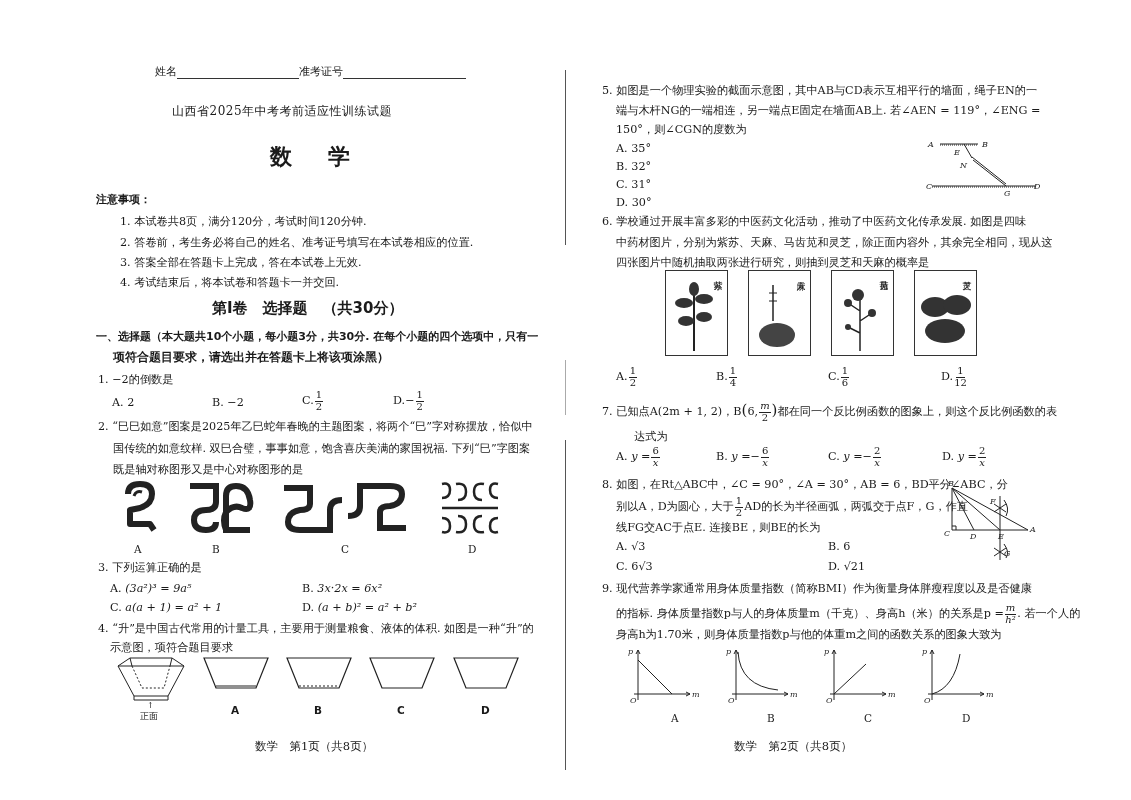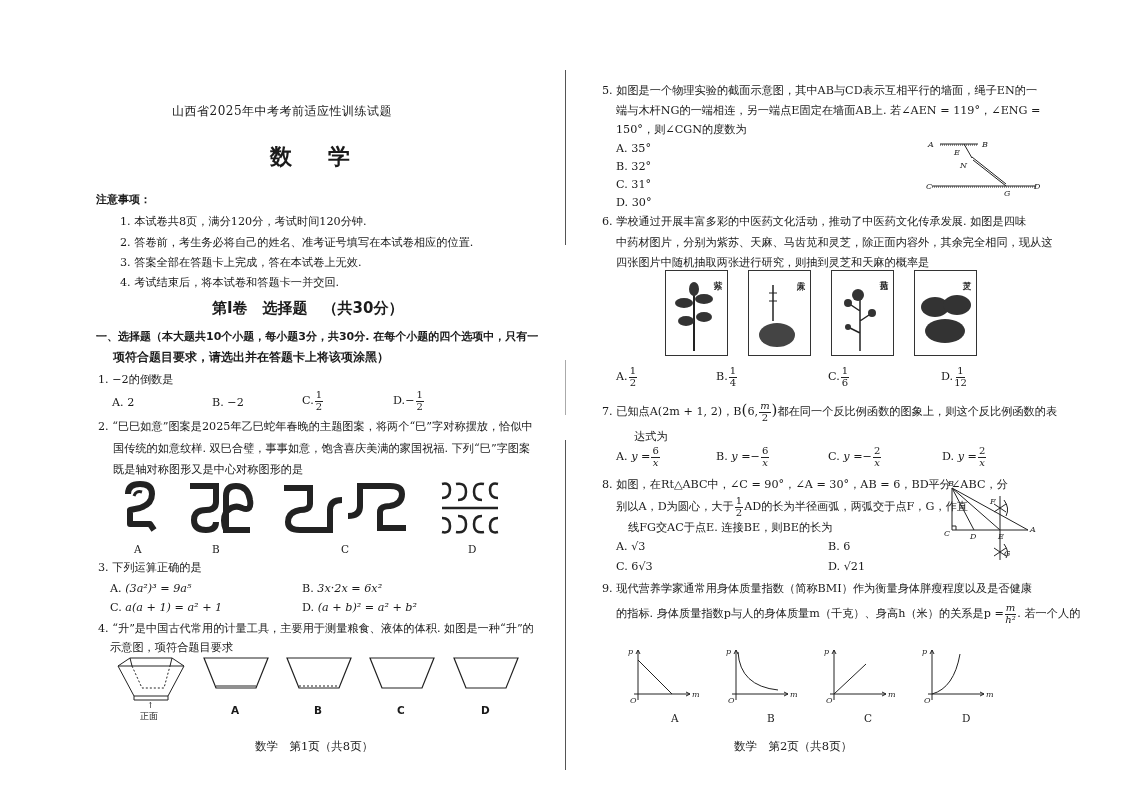--- a/index.html
+++ b/index.html
@@ -26,20 +26,23 @@
   svg { position: absolute; overflow: visible; }
   .footer { font-size: 11.5px; }
   .card-label { position: absolute; writing-mode: vertical-rl; font-size: 9px; font-family: "DejaVu Sans", sans-serif; }
   i.m { font-style: italic; }
 </style>
 </head>
 <body>
 
 <div class="page page-left">
 
+  <div class="abs" style="left:155px; top:64px; font-size:11px;">
+    <span>姓名</span><span class="hdr-line" style="width:122px;"></span><span>准考证号</span><span class="hdr-line" style="width:123px;"></span>
+  </div>
 
   <div class="abs exam-title" style="left:172px; top:103px;">山西省2025年中考考前适应性训练试题</div>
   <div class="abs subject-title" style="left:270px; top:142px;">数学</div>
 
   <div class="abs bold" style="left:96px; top:192px; font-size:11px;">注意事项：</div>
   <div class="abs q" style="left:120px; top:215px;">1. 本试卷共8页，满分120分，考试时间120分钟.</div>
   <div class="abs q" style="left:120px; top:236px;">2. 答卷前，考生务必将自己的姓名、准考证号填写在本试卷相应的位置.</div>
   <div class="abs q" style="left:120px; top:256px;">3. 答案全部在答题卡上完成，答在本试卷上无效.</div>
   <div class="abs q" style="left:120px; top:276px;">4. 考试结束后，将本试卷和答题卡一并交回.</div>
 
@@ -258,21 +261,21 @@
         <i>x</i>
       </span></div>
 
   <div class="abs q" style="left:36px; top:478px;">8. 如图，在Rt△ABC中，∠C = 90°，∠A = 30°，AB = 6，BD平分∠ABC，分</div>
   <div class="abs q" style="left:50px; top:496px;">
     <span>别以A，D为圆心，大于</span><span class="frac">
         <span class="num">1</span>
         <span>2</span>
       </span><span>AD的长为半径画弧，两弧交于点F，G，作直</span>
   </div>
-  <div class="abs q" style="left:50px; top:521px;margin-left:12px;">线FG交AC于点E. 连接BE，则BE的长为</div>
+  <div class="abs q" style="left:50px; top:521px;">线FG交AC于点E. 连接BE，则BE的长为</div>
   <div class="abs q" style="left:50px; top:540px;"><span>A.</span> <span>√3</span></div>
   <div class="abs q" style="left:262px; top:540px;"><span>B.</span> <span>6</span></div>
   <div class="abs q" style="left:50px; top:560px;"><span>C.</span> <span>6√3</span></div>
   <div class="abs q" style="left:262px; top:560px;"><span>D.</span> <span>√21</span></div>
 
   <svg style="left:376px; top:482px;" width="100" height="80" viewBox="0 0 100 80">
     <g fill="none" stroke="#222" stroke-width="1">
       <path d="M10 6 L10 48 L86 48 Z"></path>
       <path d="M10 6 L32 48"></path>
       <path d="M10 6 L58 48"></path>
@@ -294,20 +297,21 @@
     </g>
   </svg>
 
   <div class="abs q" style="left:36px; top:582px;">9. 现代营养学家通常用身体质量指数（简称BMI）作为衡量身体胖瘦程度以及是否健康</div>
   <div class="abs q" style="left:50px; top:603px;">
     <span>的指标. 身体质量指数p与人的身体质量m（千克）、身高h（米）的关系是p =</span><span class="frac">
         <i class="num">m</i>
         <i>h²</i>
       </span><span>. 若一个人的</span>
   </div>
+  <div class="abs q" style="left:50px; top:628px;">身高h为1.70米，则身体质量指数p与他的体重m之间的函数关系的图象大致为</div>
 
   <svg style="left:62px; top:648px;" width="80" height="58" viewBox="0 0 80 58">
     <g fill="none" stroke="#222" stroke-width="1">
         <path d="M10 52 L10 2 M8 6 L10 2 L12 6"></path>
         <path d="M6 46 L62 46 M58 44 L62 46 L58 48"></path>
         <path d="M10 12 L44 46"></path>
       </g>
     <g font-family="DejaVu Serif, serif" font-style="italic" font-size="8" fill="#222">
         <text x="0" y="6">p</text>
         <text x="64" y="49">m</text>

